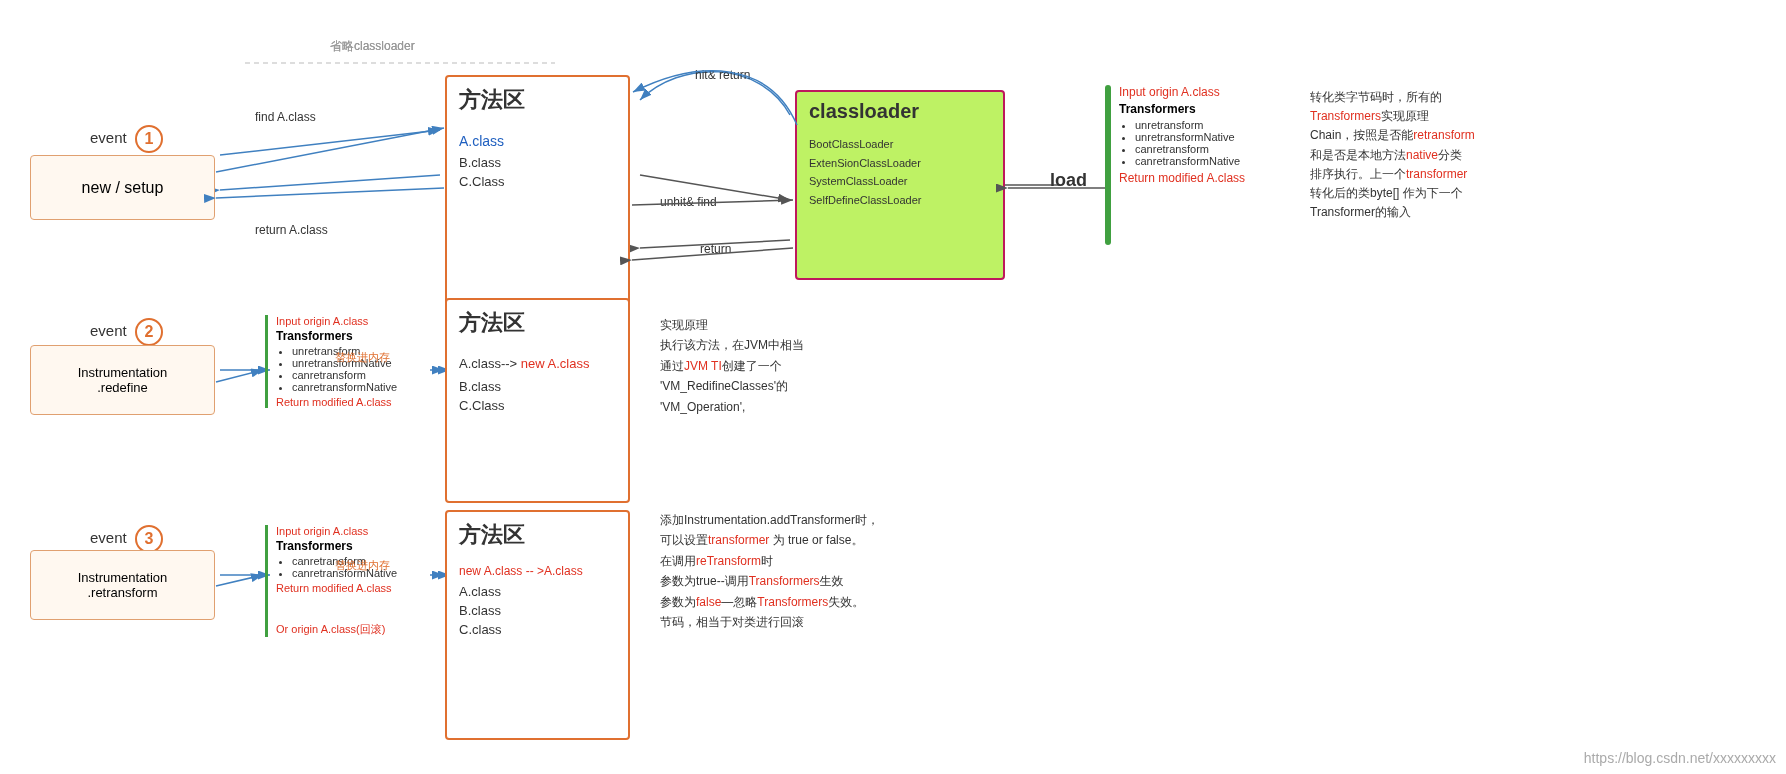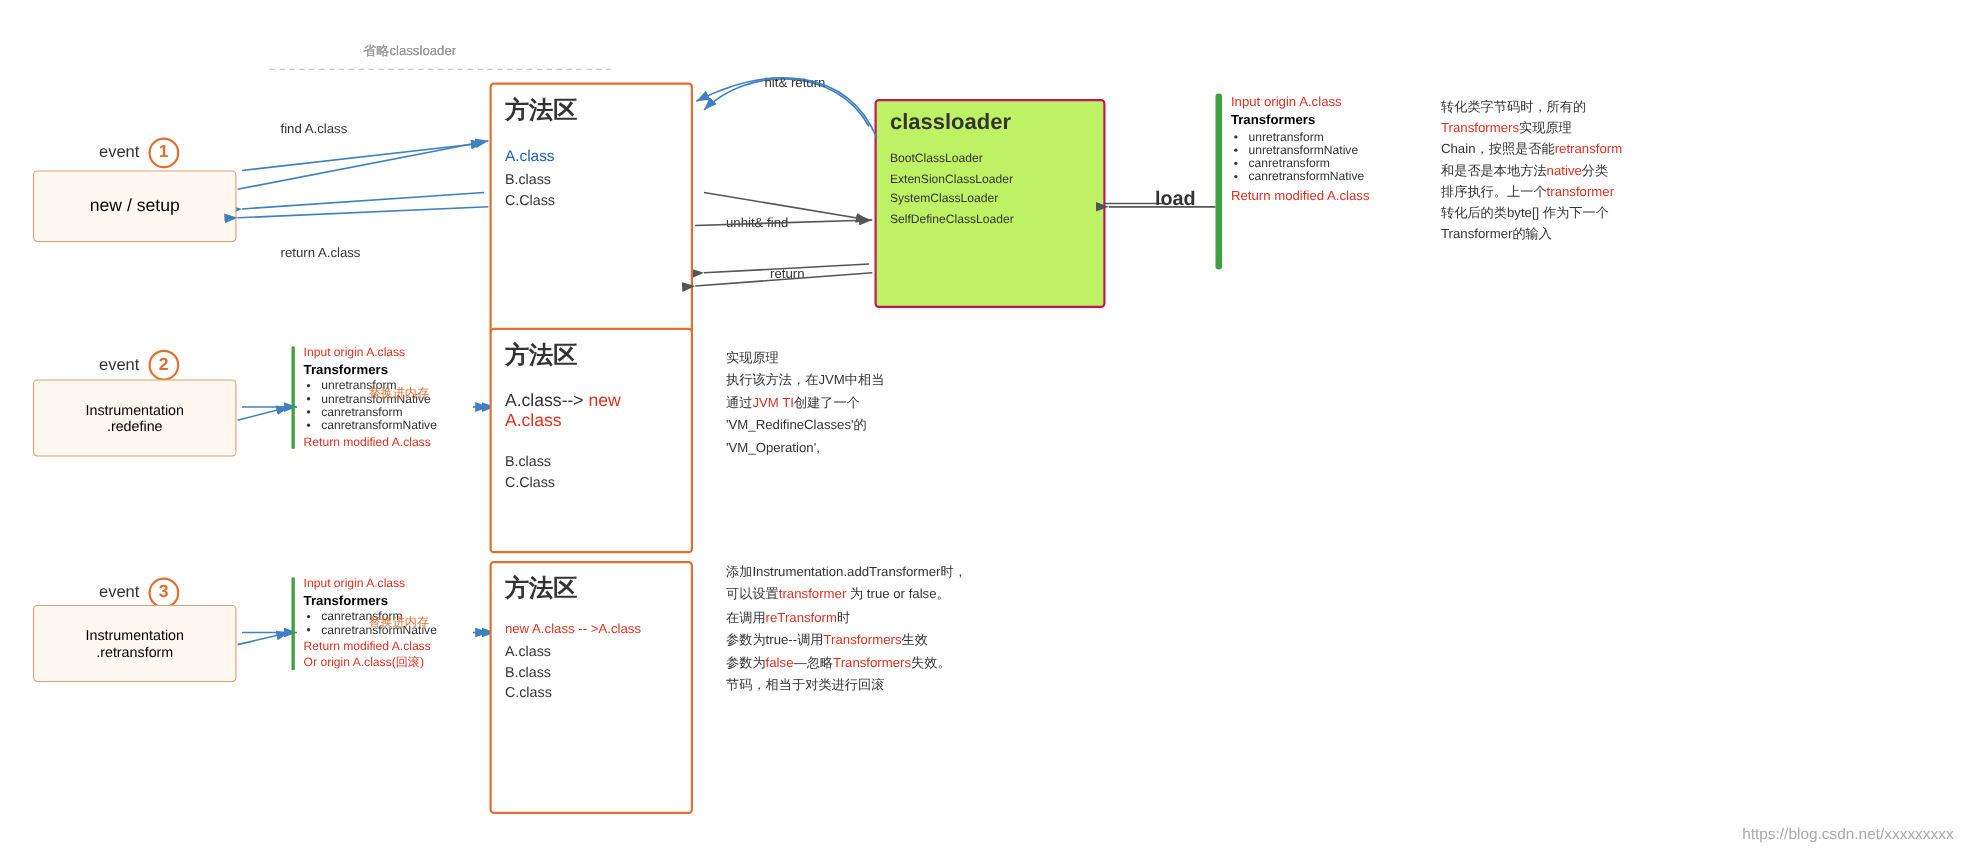--- a/index.html
+++ b/index.html
@@ -198,21 +198,21 @@
       <li>canretransform</li>
       <li>canretransformNative</li>
     </ul>
     <div style="color:#e03020; font-size:11px; margin-top:3px;">Return modified A.class</div>
   </div>
 
   <div style="position:absolute; left:335px; top:350px; font-size:11px; color:#e07030;">替换进内存</div>
 
   <div class="method-area-box" style="left:445px; top:298px; width:185px; height:205px; padding:8px 12px;">
     <div style="font-size:22px; font-weight:bold; color:#333; margin-bottom:18px;">方法区</div>
-    <div style="font-size:16px; color:#333; margin-bottom:20px;">
+    <div style="font-size:13px; color:#333; margin-bottom:8px;">
       <span>A.class--&gt;</span><span style="color:#e03020;"> new A.class</span>
     </div>
     <div style="font-size:13px; color:#333; margin-bottom:4px;">B.class</div>
     <div style="font-size:13px; color:#333;">C.Class</div>
   </div>
 
   <div style="position:absolute; left:660px; top:315px; width:230px; font-size:12px; line-height:1.7; color:#333;">
     <div>实现原理</div>
     <div>执行该方法，在JVM中相当</div>
     <div>通过<span style="color:#e03020;">JVM TI</span>创建了一个</div>
@@ -231,21 +231,21 @@
   </div>
 
   <div style="position:absolute; left:265px; top:525px; width:175px; border-left:3px solid #40a040; padding-left:8px;">
     <div style="color:#e03020; font-size:11px;">Input origin A.class</div>
     <div style="font-weight:bold; font-size:12px; margin:2px 0;">Transformers</div>
     <ul class="bullet-list">
       <li>canretransform</li>
       <li>canretransformNative</li>
     </ul>
     <div style="color:#e03020; font-size:11px; margin-top:3px;">Return modified A.class</div>
-    <div style="color:#e03020; font-size:11px;">Or origin A.class(回滚)</div>
+    <div style="color:#e03020; font-size:11px;margin-top:28px;">Or origin A.class(回滚)</div>
   </div>
 
   <div style="position:absolute; left:335px; top:558px; font-size:11px; color:#e07030;">替换进内存</div>
 
   <div class="method-area-box" style="left:445px; top:510px; width:185px; height:230px; padding:8px 12px;">
     <div style="font-size:22px; font-weight:bold; color:#333; margin-bottom:14px;">方法区</div>
     <div style="font-size:12px; color:#e03020; margin-bottom:6px;">
       new A.class -- &gt;A.class
     </div>
     <div style="font-size:13px; color:#333; margin-bottom:4px;">A.class</div>

